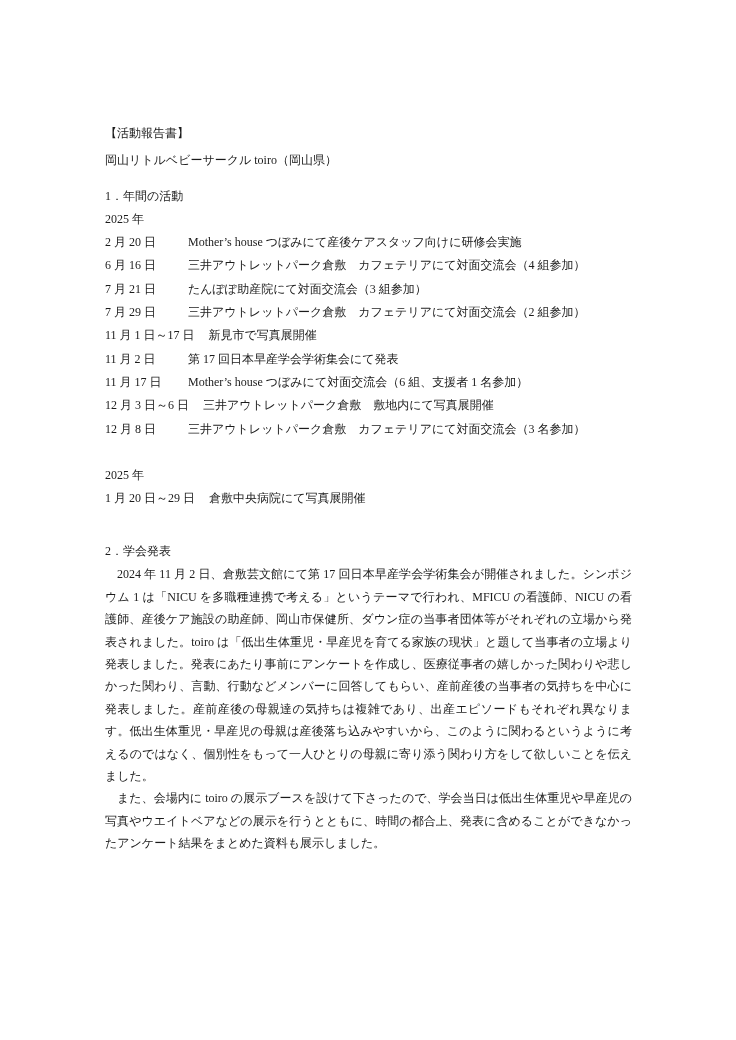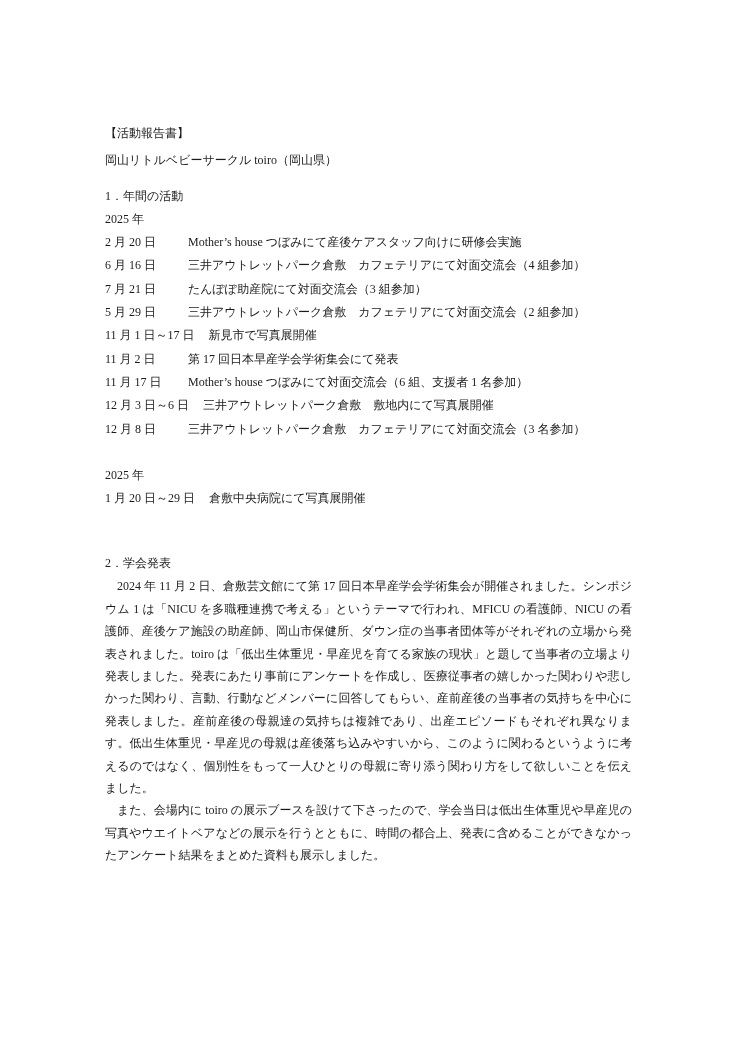--- a/index.html
+++ b/index.html
@@ -22,21 +22,21 @@
     left: 105px;
     top: 122px;
     width: 527px;
     font-size: 12px;
     line-height: 23.3px;
   }
   .doc-title { white-space: nowrap; }
   .doc-subtitle { margin-top: 4px; white-space: nowrap; }
   .section-heading { white-space: nowrap; }
   .heading-1 { margin-top: 12px; }
-  .heading-2 { margin-top: 18px; }
+  .heading-2 { margin-top: 6px; }
   .year-label { white-space: nowrap; }
   .event-row { white-space: nowrap; }
   .event-date {
     display: inline-block;
     box-sizing: border-box;
     min-width: 83px;
     padding-right: 14px;
     white-space: nowrap;
   }
   .blank-line { height: 23.3px; }
@@ -58,21 +58,21 @@
     <div class="doc-title">【活動報告書】</div>
     <div class="doc-subtitle">岡山リトルベビーサークル toiro（岡山県）</div>
 
     <div class="section-heading heading-1">1．年間の活動</div>
 
     <div class="year-label">2025 年</div>
 
     <div class="event-row"><span class="event-date">2 月 20 日</span><span class="event-desc">Mother’s house つぼみにて産後ケアスタッフ向けに研修会実施</span></div>
     <div class="event-row"><span class="event-date">6 月 16 日</span><span class="event-desc">三井アウトレットパーク倉敷　カフェテリアにて対面交流会（4 組参加）</span></div>
     <div class="event-row"><span class="event-date">7 月 21 日</span><span class="event-desc">たんぽぽ助産院にて対面交流会（3 組参加）</span></div>
-    <div class="event-row"><span class="event-date">5 月 29 日</span><span class="event-desc">三井アウトレットパーク倉敷　カフェテリアにて対面交流会（2 組参加）</span></div>
+    <div class="event-row"><span class="event-date">7 月 29 日</span><span class="event-desc">三井アウトレットパーク倉敷　カフェテリアにて対面交流会（2 組参加）</span></div>
     <div class="event-row"><span class="event-date">11 月 1 日～17 日</span><span class="event-desc">新見市で写真展開催</span></div>
     <div class="event-row"><span class="event-date">11 月 2 日</span><span class="event-desc">第 17 回日本早産学会学術集会にて発表</span></div>
     <div class="event-row"><span class="event-date">11 月 17 日</span><span class="event-desc">Mother’s house つぼみにて対面交流会（6 組、支援者 1 名参加）</span></div>
     <div class="event-row"><span class="event-date">12 月 3 日～6 日</span><span class="event-desc">三井アウトレットパーク倉敷　敷地内にて写真展開催</span></div>
     <div class="event-row"><span class="event-date">12 月 8 日</span><span class="event-desc">三井アウトレットパーク倉敷　カフェテリアにて対面交流会（3 名参加）</span></div>
 
     <div class="blank-line"></div>
 
     <div class="year-label">2025 年</div>
     <div class="event-row"><span class="event-date">1 月 20 日～29 日</span><span class="event-desc">倉敷中央病院にて写真展開催</span></div>

